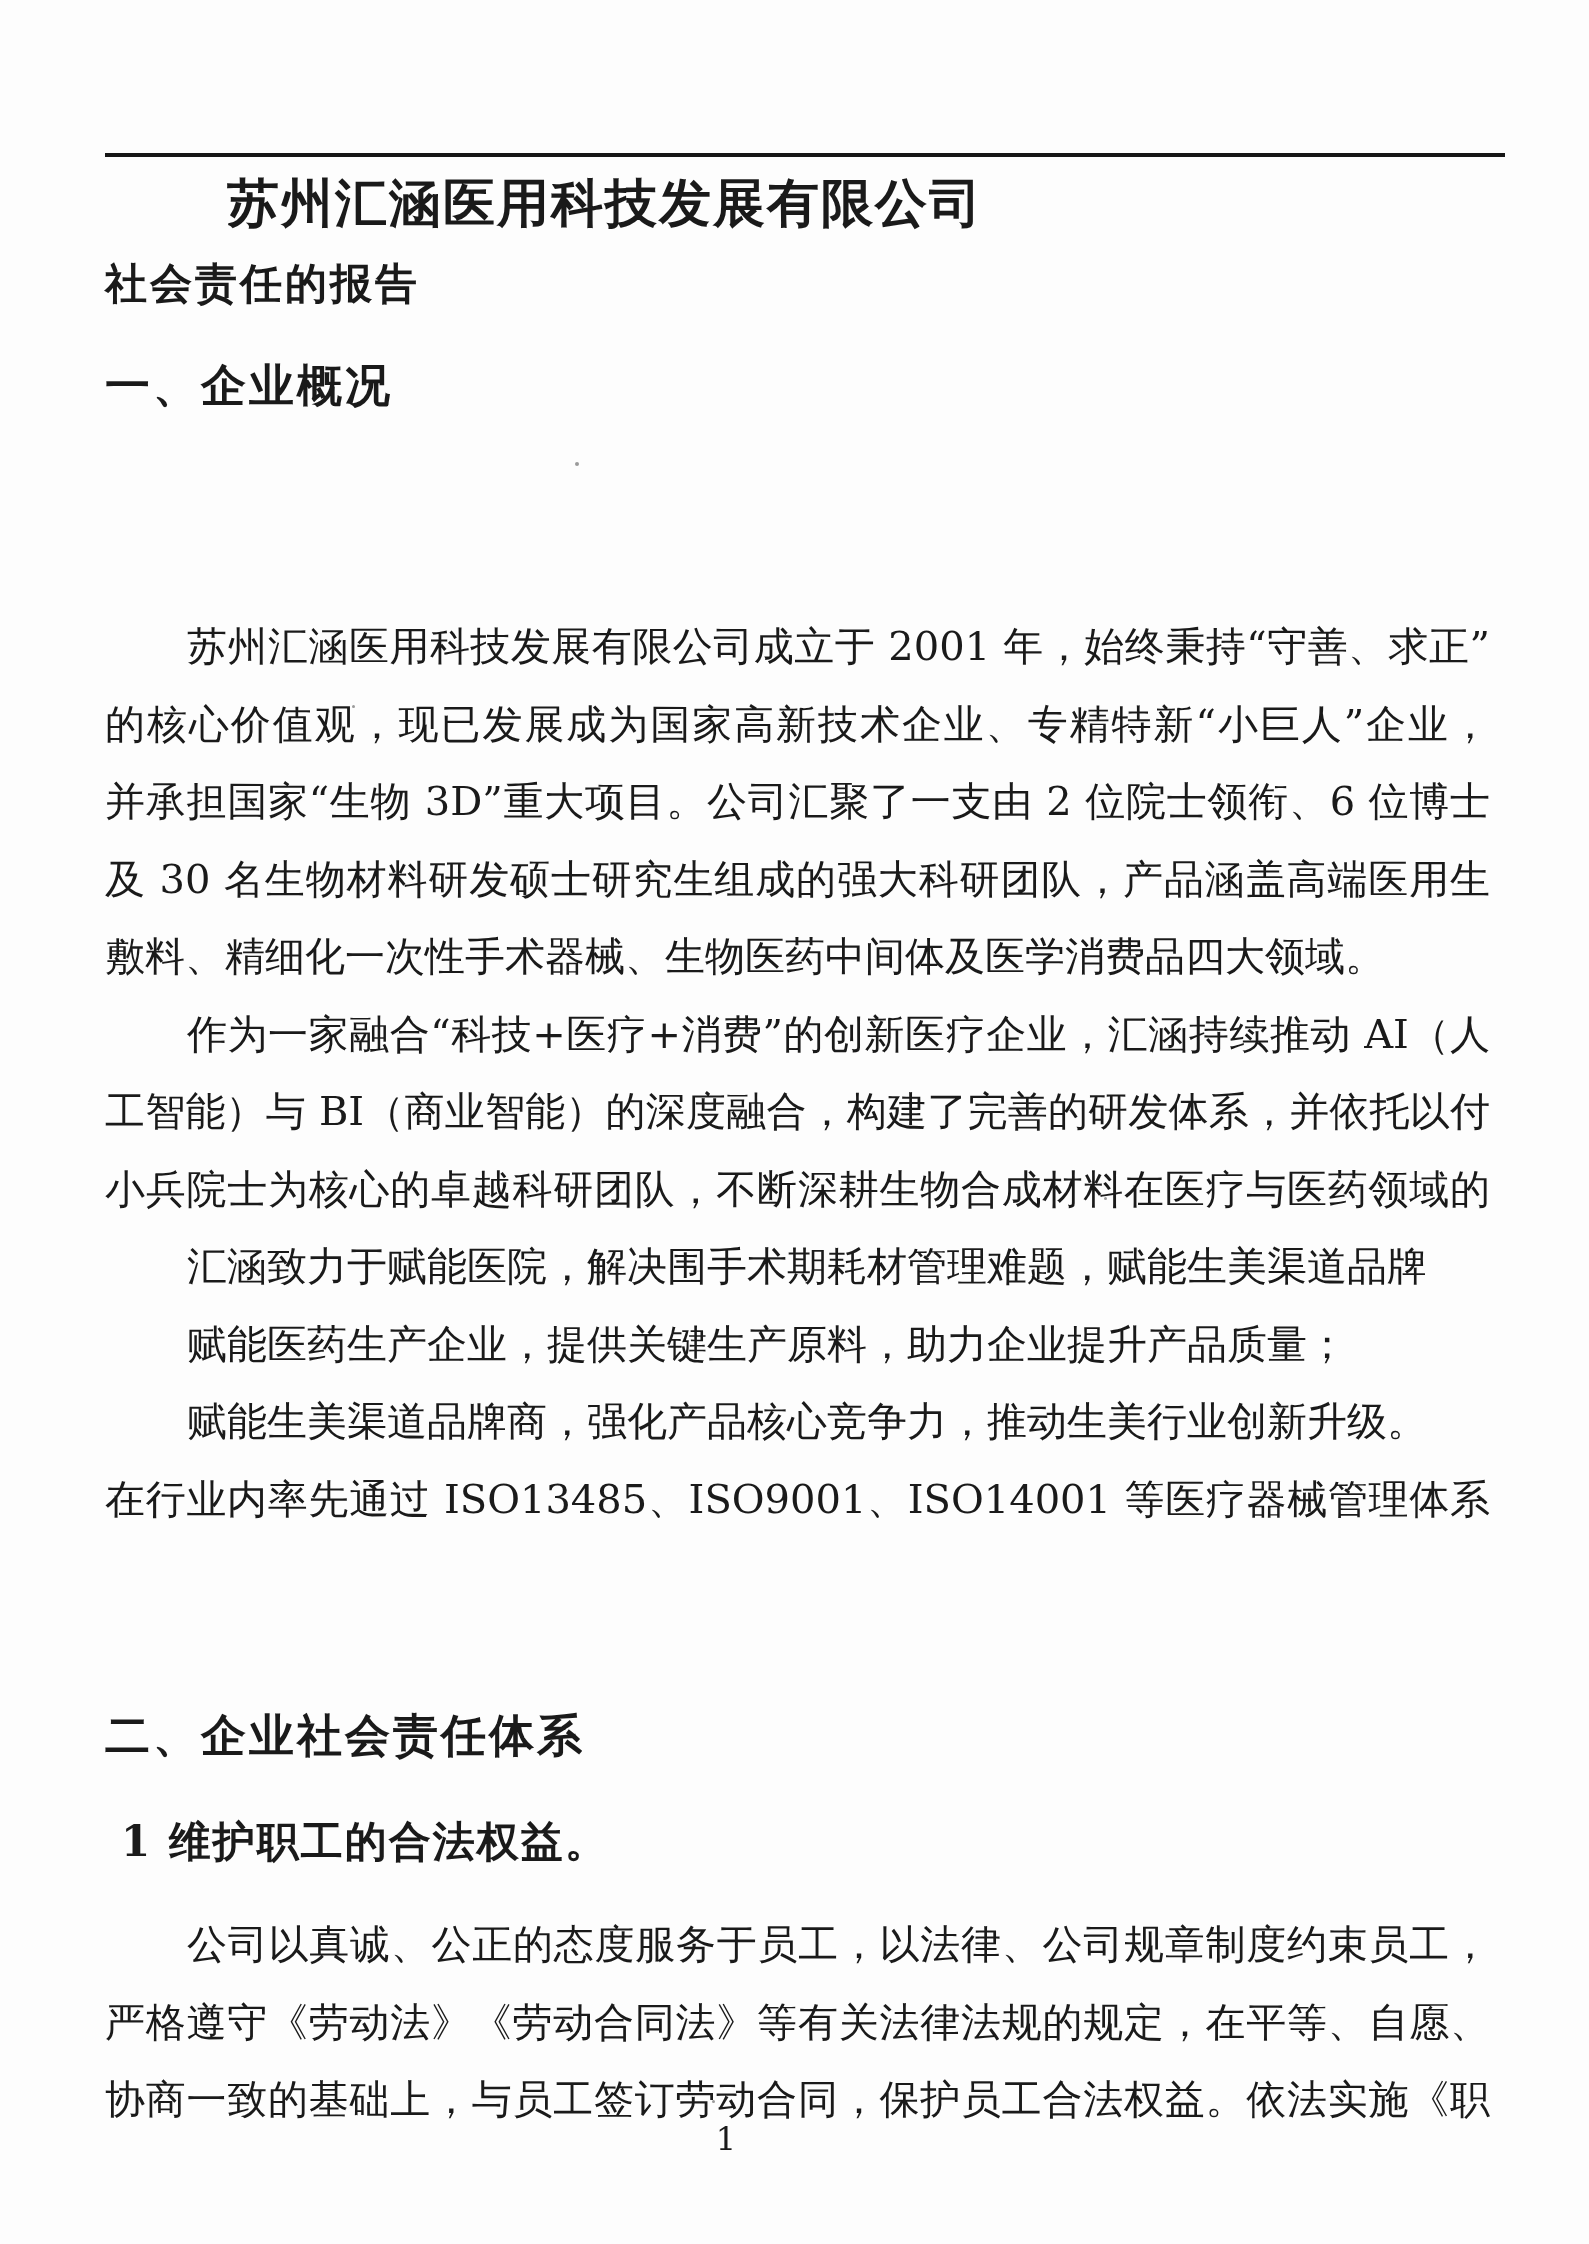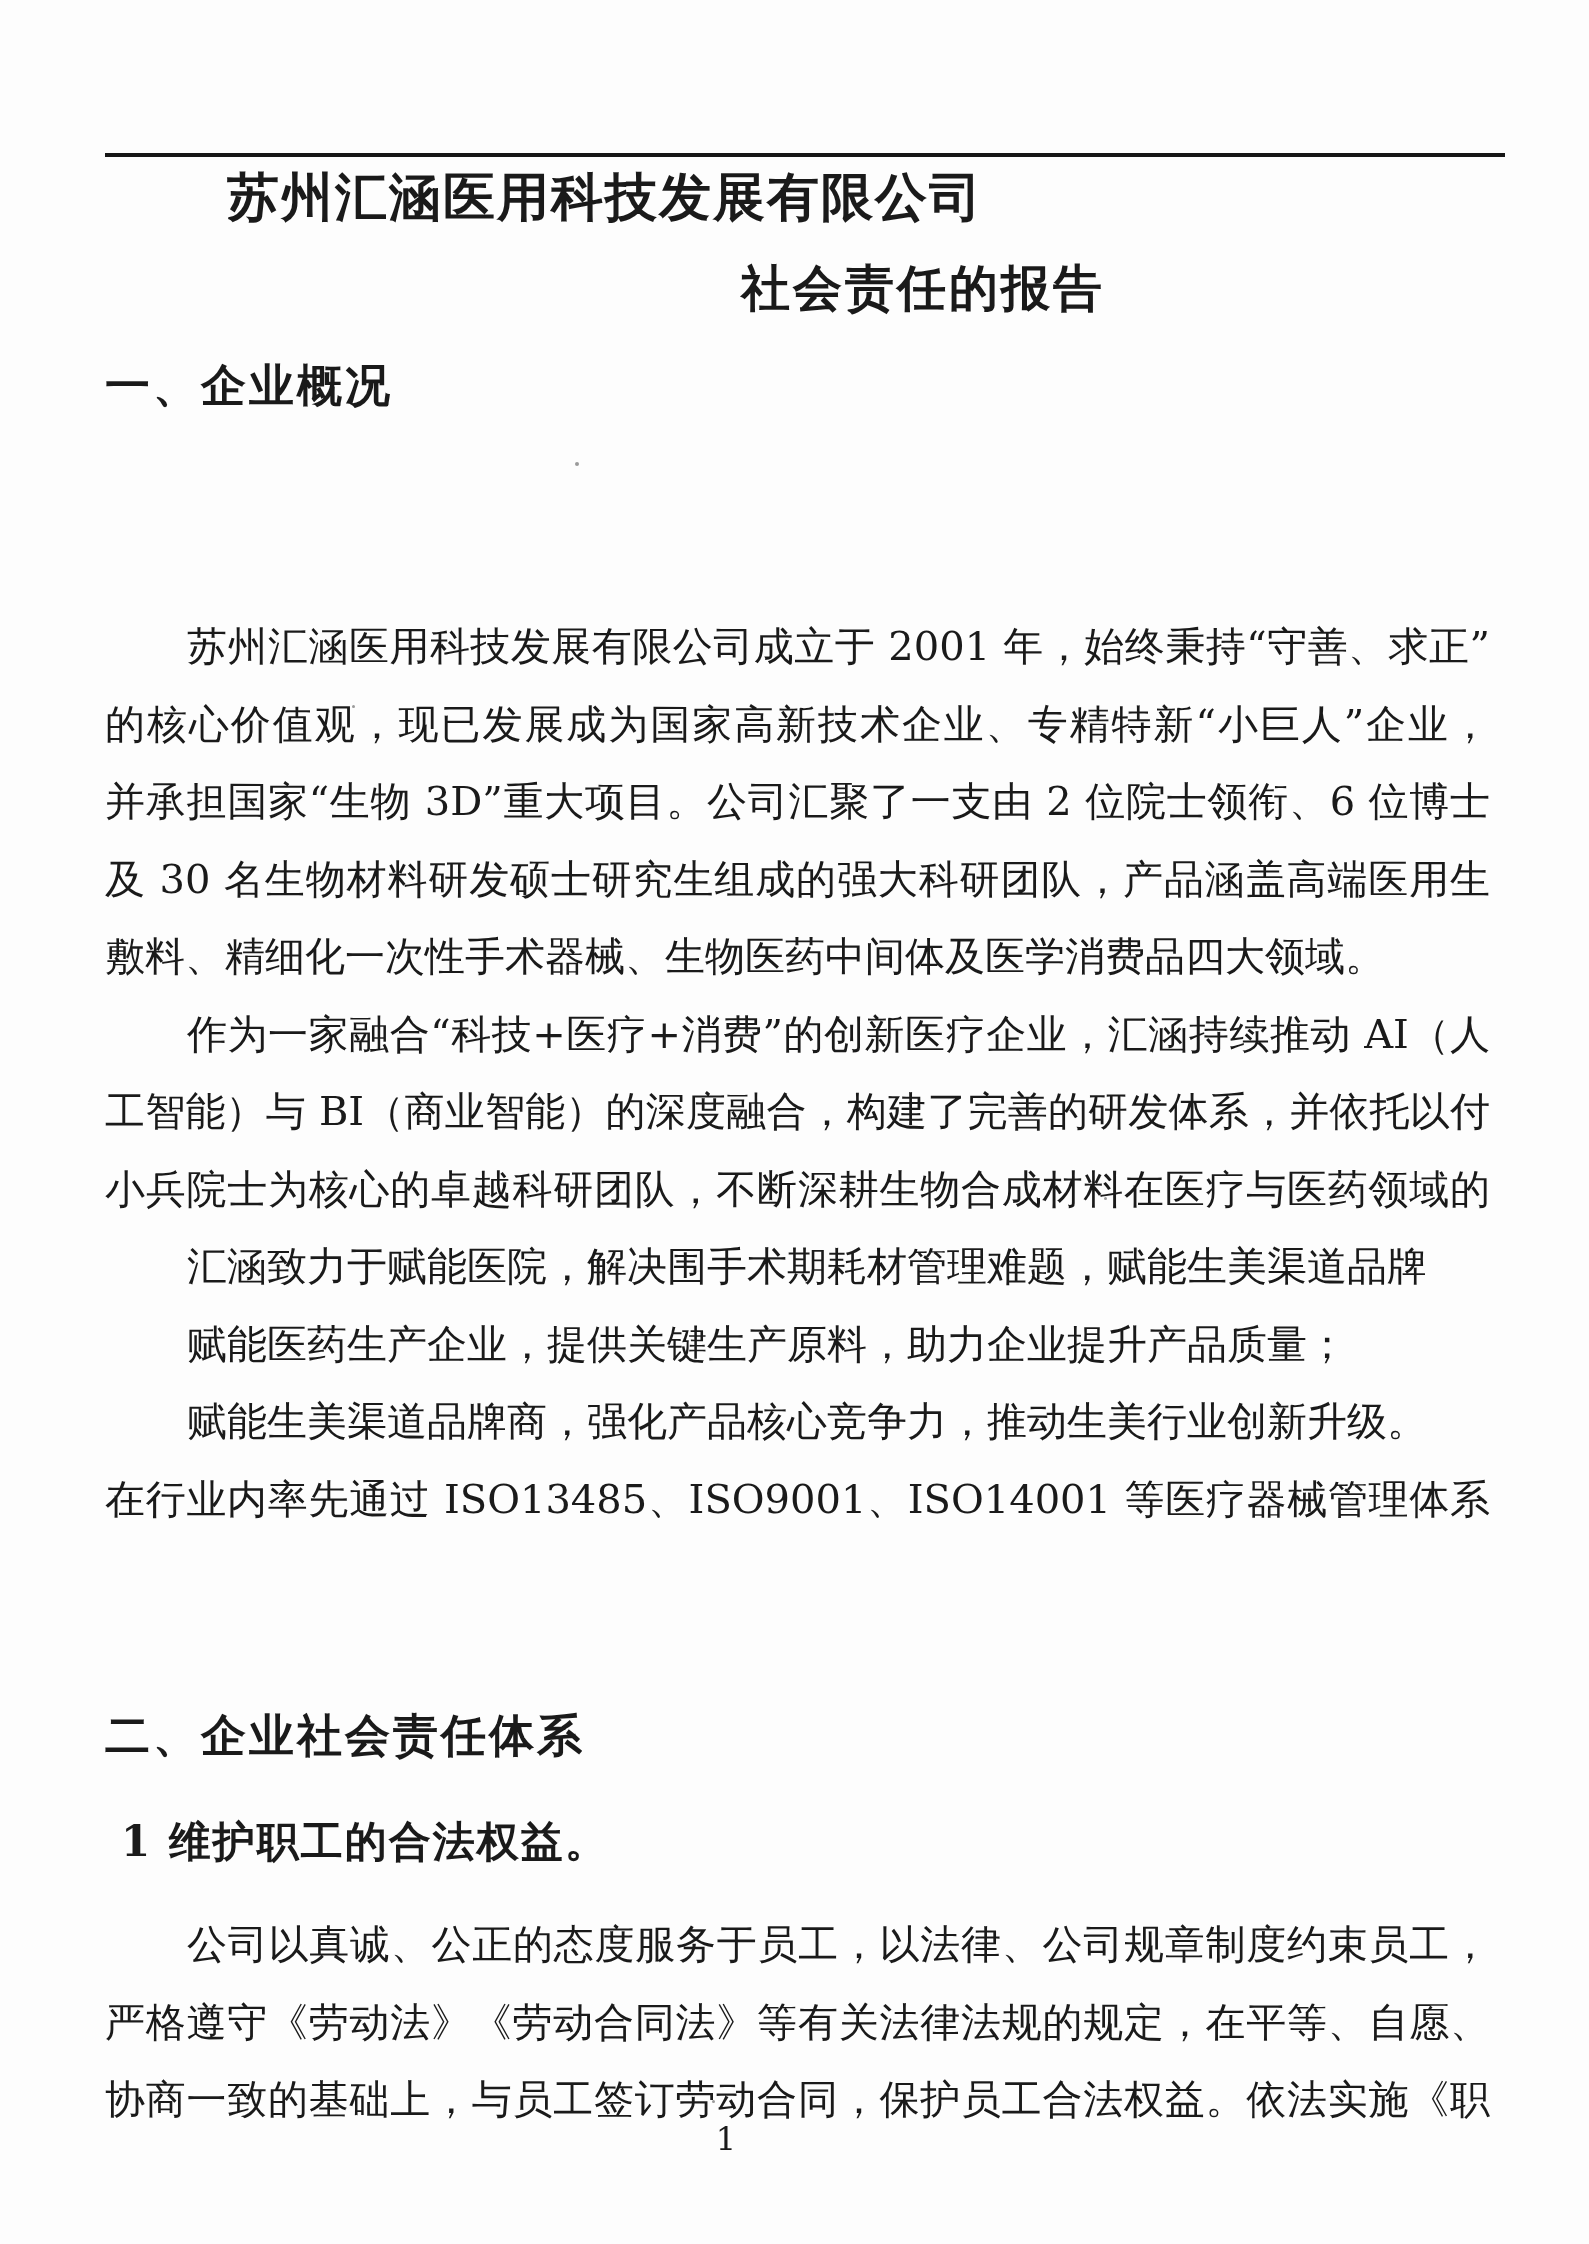--- a/index.html
+++ b/index.html
@@ -11,27 +11,27 @@
     background:#fdfdfd;
     color:#1a1a1a;
     font-family:"DejaVu Serif","Liberation Serif",serif;
     overflow:hidden;
   }
   .rule {
     position:absolute; left:105px; top:153px;
     width:1400px; height:4px; background:#161616;
   }
   .title {
-    position:absolute; left:105px; top:164px; width:1000px;
+    position:absolute; left:105px; top:170px; width:1000px;
     text-align:center; font-size:52px; font-weight:bold;
     letter-spacing:2px; line-height:1.25; white-space:nowrap;
   }
   .subtitle {
     position:absolute; left:105px; top:258px; width:1000px;
-    text-align:right; font-size:49px; font-weight:bold;
+    text-align:left; font-size:42px; font-weight:bold;
     letter-spacing:3px; line-height:1.25; white-space:nowrap;
   }
   .h1 {
     position:absolute; left:105px; top:356px; margin:0;
     font-size:45px; font-weight:bold; letter-spacing:3px; white-space:nowrap;
   }
   .h2 {
     position:absolute; left:105px; top:1706px; margin:0;
     font-size:45px; font-weight:bold; letter-spacing:3px; white-space:nowrap;
   }

